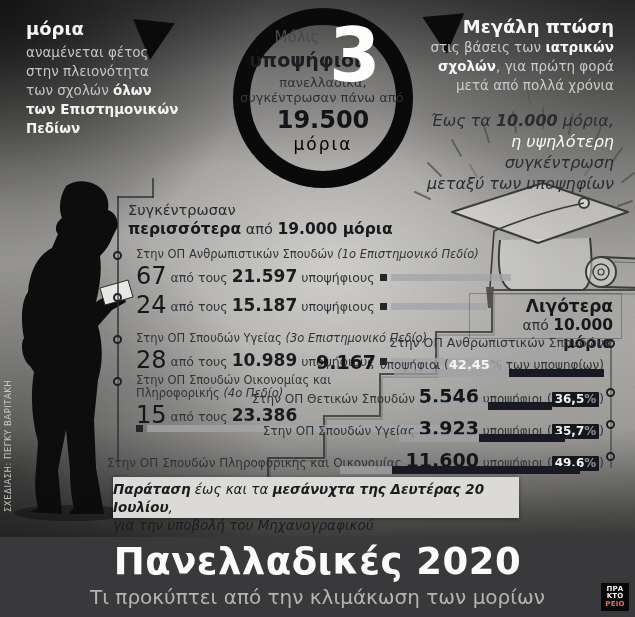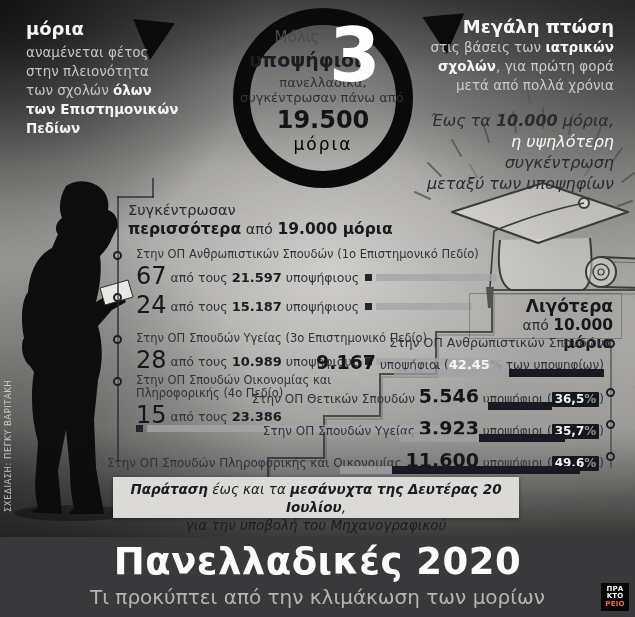--- a/index.html
+++ b/index.html
@@ -16,21 +16,21 @@
       radial-gradient(circle at 0% 0%, rgba(0,0,0,.85), rgba(0,0,0,0) 30%),
       radial-gradient(circle at 100% 0%, rgba(0,0,0,.45), rgba(0,0,0,0) 32%),
       radial-gradient(circle at 0% 78%, rgba(0,0,0,.5), rgba(0,0,0,0) 35%);}
   .grain{position:absolute;inset:0;z-index:1;mix-blend-mode:multiply;pointer-events:none;}
   .floor-dark{position:absolute;left:0;right:0;top:428;height:112px;top:428px;z-index:2;
     background:linear-gradient(180deg, rgba(10,10,10,0) 0%, rgba(10,10,10,.28) 55%, rgba(8,8,8,.55) 100%);pointer-events:none;}
   .scene{position:absolute;inset:0;z-index:2;pointer-events:none;}
   
   .abs{position:absolute;}
   .b{font-weight:bold;}
-  .it{}
+  .it{font-style:italic;}
   .nowrap{white-space:nowrap;}
   
   .co-left{left:26px;top:18px;width:168px;z-index:3;line-height:19px;font-size:13.5px;color:#c6c5c3;}
   .co-left .t{font-size:18px;line-height:21px;color:#c3c2c0;}
   .co-left .tw{color:#f7f7f6;font-weight:bold;}
   .co-left .w{color:#f3f3f1;font-weight:bold;}
   .tri{width:0;height:0;border-left:21px solid transparent;border-right:21px solid transparent;border-top:39px solid #0b0b0c;z-index:3;}
   .tri-l{left:131px;top:21px;transform:rotate(6deg);}
   .tri-r{left:424px;top:15px;transform:rotate(-5deg);}
   
@@ -51,39 +51,39 @@
   .hl{left:398px;top:110px;width:216px;text-align:right;z-index:3;font-style:italic;font-size:16px;line-height:21px;color:#2a2c31;}
   .hl .w{color:#f7f7f6;}
   
   .ln{position:absolute;background:rgba(44,46,50,.72);z-index:3;}
   .ov-head{left:128px;top:201px;z-index:3;color:#26292e;font-size:14.5px;line-height:19px;}
   .ov-head .b2{font-size:15.5px;color:#17191d;}
   .ov-item{z-index:3;color:#303338;}
   .ov-name{font-size:11.5px;line-height:13px;}
   .ov-line2{font-size:12.5px;margin-top:1px;white-space:nowrap;}
   .ov-num{font-size:24px;font-weight:normal;color:#15171b;vertical-align:-2px;}
-  .ov-total{font-weight:bold;color:#1a1c20;font-size:13px;text-align:center;}
+  .ov-total{font-weight:bold;color:#1a1c20;font-size:17px;text-align:center;}
   .sq{display:inline-block;width:7px;height:7px;background:#22252a;margin:0 4px 0 6px;vertical-align:1px;}
   .bar-l{display:inline-block;height:7px;background:#a2a5a7;opacity:.8;vertical-align:1px;}
   .ring-mark{position:absolute;width:9px;height:9px;border:2px solid #1d2024;border-radius:50%;z-index:3;background:rgba(200,199,196,.25);}
   
   .un-headbox{left:469px;top:293px;width:153px;height:46px;border:1px solid rgba(60,60,58,.4);z-index:3;text-align:right;padding:2px 8px 0 0;color:#2b2e33;}
   .un-h1{font-size:17px;font-weight:bold;color:#16181c;line-height:20px;}
   .un-h2{font-size:14px;}
   .un-h2 .b2{font-size:15.5px;font-weight:bold;color:#15171b;}
   .un-line{position:absolute;right:31px;text-align:right;white-space:nowrap;font-size:12px;color:#2f3237;z-index:3;}
   .un-num{font-weight:bold;color:#14161a;font-size:19px;}
   .pct-badge{display:inline-block;background:#14181d;color:#f3f3f2;font-weight:bold;font-size:12px;padding:0 3px 1px 3px;border-radius:1px;}
   .pct-sym{color:#8e949b;font-weight:bold;}
   .pct-free{color:#f5f5f4;font-weight:bold;font-size:13px;}
   .un-bar{position:absolute;right:31px;height:8px;z-index:3;font-size:0;white-space:nowrap;}
   .ub-light{display:inline-block;height:8px;background:#9da1a4;opacity:.75;}
   .ub-dark{display:inline-block;height:8px;background:#171b21;}
   
-  .notice{left:113px;top:477px;width:406px;height:41px;background:#dbdad6;z-index:4;text-align:center;
+  .notice{left:113px;top:477px;width:406px;height:41px;background:#dbdad6;z-index:4;
     font-style:italic;font-size:13.5px;line-height:18px;color:#1b1c20;padding-top:3px;box-shadow:0 1px 4px rgba(0,0,0,.45);}
   
   .footer{left:0;right:0;top:537px;height:80px;background:#39383a;z-index:4;text-align:center;}
   .f-title{font-size:37px;font-weight:bold;color:#fbfbfa;line-height:42px;margin-top:4px;letter-spacing:.5px;}
   .f-sub{font-size:20px;color:#b5b4b2;margin-top:2px;}
   .logo{position:absolute;right:6px;bottom:6px;width:28px;height:28px;background:#080808;z-index:5;
     display:flex;flex-direction:column;align-items:center;justify-content:center;line-height:7.5px;}
   .logo span{font-size:7px;font-weight:bold;letter-spacing:.2px;}
   .lg-w{color:#f4f4f3;} .lg-r{color:#ee6a5e;}
   

